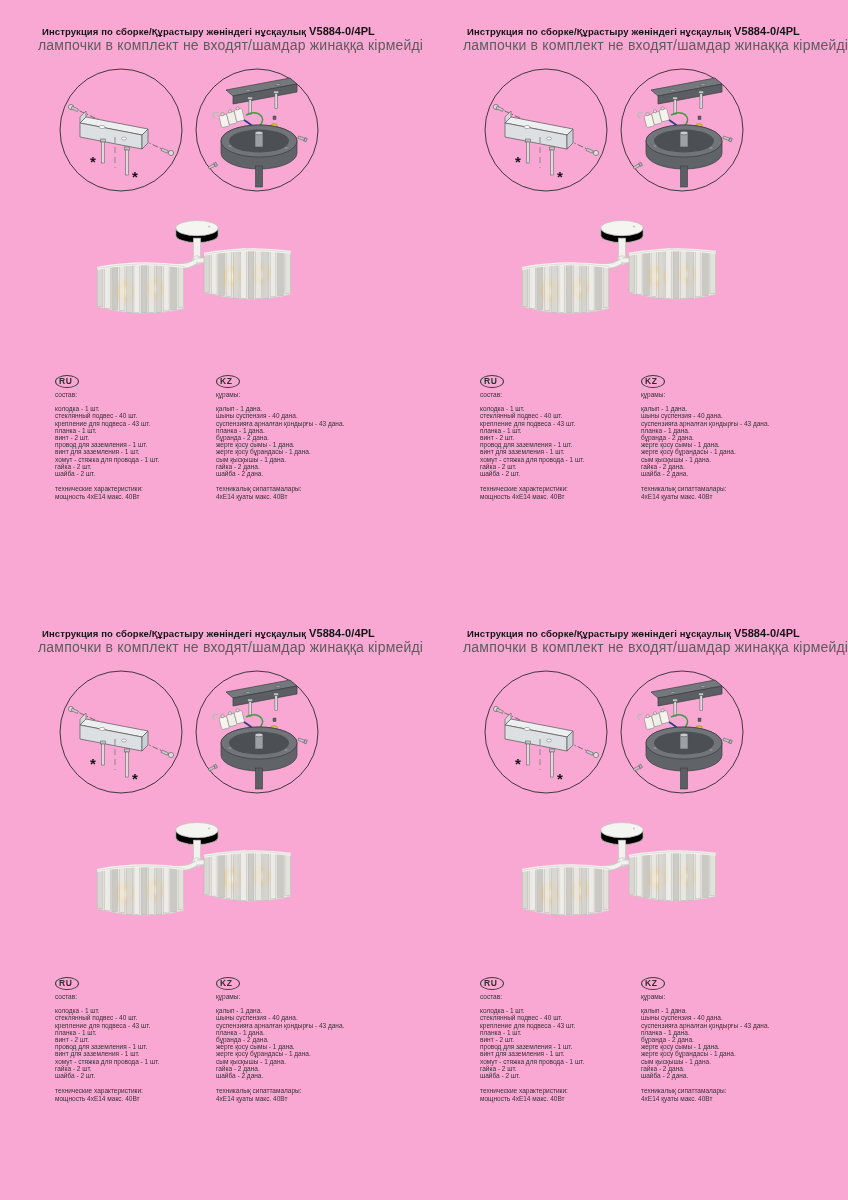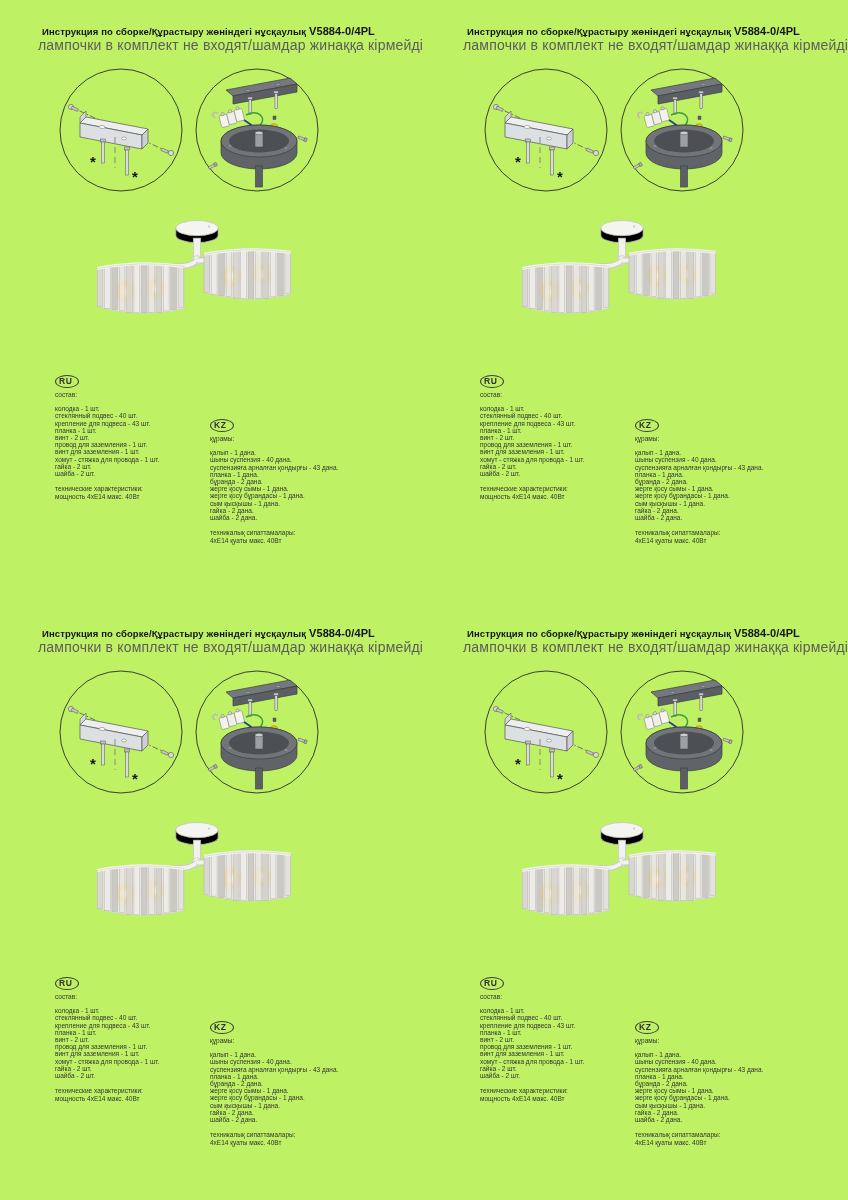--- a/index.html
+++ b/index.html
@@ -1,35 +1,35 @@
 <!DOCTYPE html>
 <html><head>
 <meta charset="utf-8">
 <style>
   * { margin:0; padding:0; box-sizing:border-box; }
   html,body { width:848px; height:1200px; background:#ffffff; font-family:"Liberation Sans", sans-serif; }
-  .page { position:relative; width:848px; height:1200px; background:#bef264; overflow:hidden; }
+  .page { position:relative; width:848px; height:1200px; background:#f9a8d4; overflow:hidden; }
   .sheet-slot { position:absolute; width:400px; height:585px; }
   .slot-q1 { left:30px;  top:25px;  }
   .slot-q2 { left:455px; top:25px;  }
   .slot-q3 { left:30px;  top:627px; }
   .slot-q4 { left:455px; top:627px; }
   .sheet { position:relative; width:100%; height:100%; }
 
   .sheet-title { position:absolute; left:12px; top:0; white-space:nowrap; font-weight:bold; font-size:9.5px; color:#141414; letter-spacing:.1px; }
   .sheet-title .model { font-size:11px; margin-left:3px; }
   .sheet-subtitle { position:absolute; left:8px; top:12px; white-space:nowrap; font-size:14px; color:#5c5c5c; letter-spacing:.2px; }
 
   .diagram-1 { position:absolute; left:28px; top:42px; width:126px; height:126px; }
   .diagram-2 { position:absolute; left:164px; top:42px; width:126px; height:126px; }
   .photo     { position:absolute; left:54px; top:191px; width:234px; height:131px; }
 
   .col { position:absolute; top:350px; font-size:6.5px; color:#333; }
   .col-ru { left:25px; width:158px; }
-  .col-kz { left:180px; width:212px;margin-top:44px; }
+  .col-kz { left:186px; width:212px; }
   .badge { display:inline-block; min-width:24px; height:13px; line-height:11px; padding:0 3px; border:1.3px solid #3c3c3c; border-radius:50%; text-align:left; font-weight:bold; font-size:8.5px; letter-spacing:.5px; color:#2e2e2e; }
   .section-label { margin-top:3px; line-height:7.2px; }
   .items { margin-top:7px; }
   .item { line-height:7.2px; white-space:nowrap; }
   .tech { margin-top:8px; }
   .tech div { line-height:7.4px; white-space:nowrap; }
 </style>
 </head>
 <body>
 

